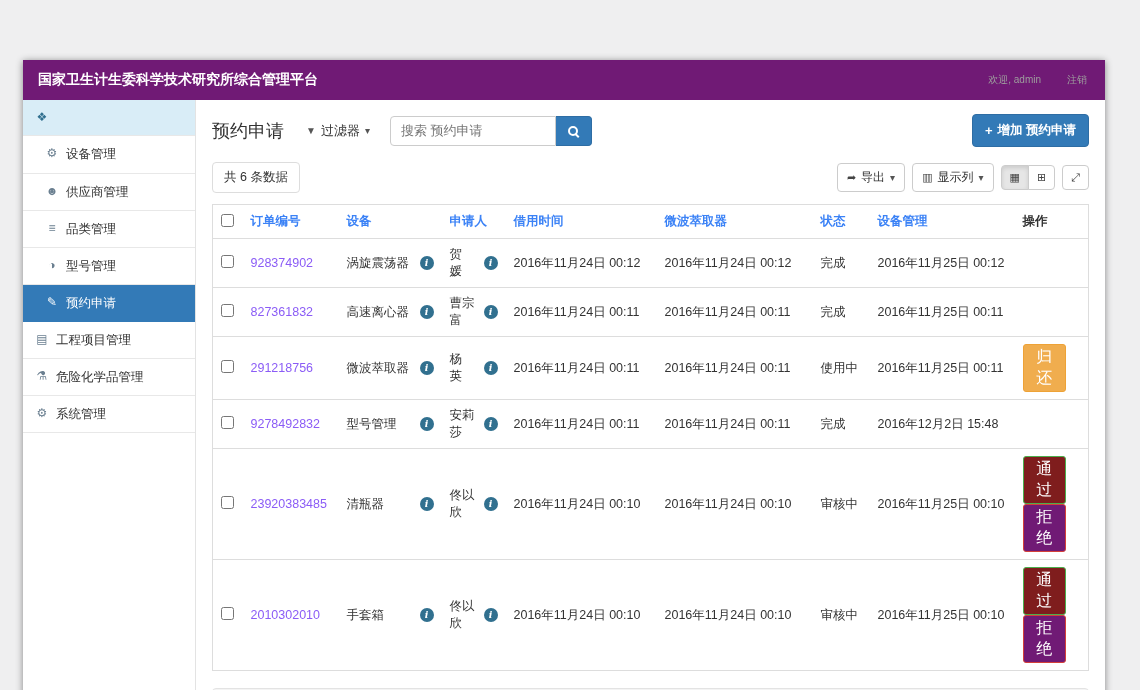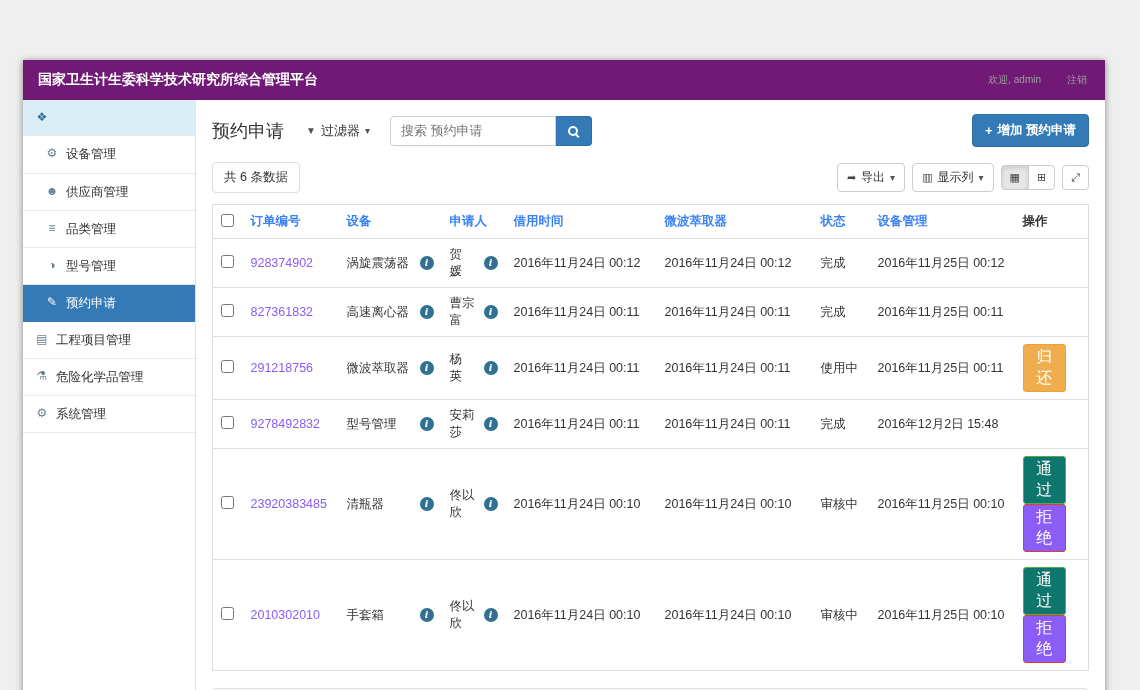--- a/index.html
+++ b/index.html
@@ -116,22 +116,22 @@
     background: #31708f; color: #fff; font-size: 9.5px; line-height: 14px; text-align: center;
     font-family: "DejaVu Serif", serif; font-style: italic; font-weight: bold;
     cursor: pointer; flex-shrink: 0;
   }
   .btn-xs {
     padding: 2px 7px; font-size: 16px; border-radius: 3px; color: #fff;
     border: 1px solid transparent; cursor: pointer; margin-right: 14px;
     font-family: Liberation Sans, sans-serif;
   }
   .btn-warning { background: #f0ad4e; border-color: #eea236; }
-  .btn-success { background: #0f766e; border-color: #4cae4c; }
-  .btn-danger  { background: #8b5cf6; border-color: #d43f3a; }
+  .btn-success { background: #7f1d1d; border-color: #4cae4c; }
+  .btn-danger  { background: #701a75; border-color: #d43f3a; }
   
   .well {
     background: #f4f4f4; border: 1px solid #e3e3e3; border-radius: 4px;
     padding: 13px 14px; margin: 17px 0 16px 0;
   }
   .btn-bulk {
     background: #5cb85c; border: 1px solid #4cae4c; color: #fff;
     font-size: 12.5px; padding: 6px 11px; border-radius: 4px; cursor: pointer;
     display: inline-flex; align-items: center; gap: 6px; font-weight: bold;
     font-family: "Liberation Sans", "DejaVu Sans", sans-serif;

